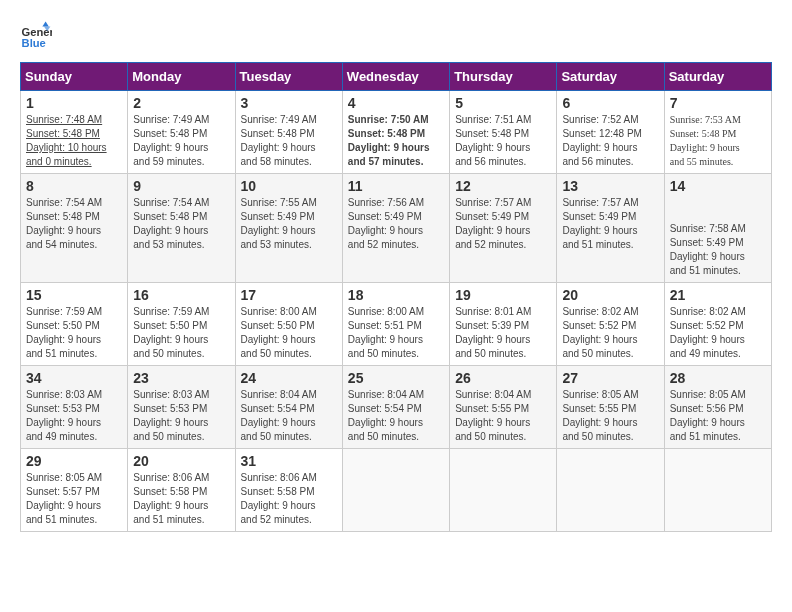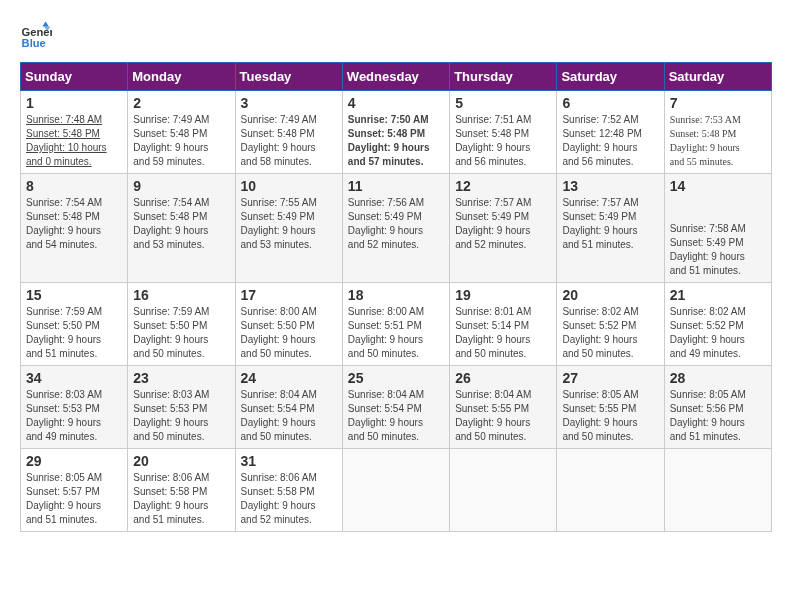--- a/index.html
+++ b/index.html
@@ -240,21 +240,21 @@
         <td>
           <span class="day-num">18</span>
           <div class="day-info" style="white-space: pre-line;">Sunrise: 8:00 AM
 Sunset: 5:51 PM
 Daylight: 9 hours
 and 50 minutes.</div>
         </td>
         <td>
           <span class="day-num">19</span>
           <div class="day-info" style="white-space: pre-line;">Sunrise: 8:01 AM
-Sunset: 5:14 PM
+Sunset: 5:39 PM
 Daylight: 9 hours
 and 50 minutes.</div>
         </td>
         <td>
           <span class="day-num">20</span>
           <div class="day-info" style="white-space: pre-line;">Sunrise: 8:02 AM
 Sunset: 5:52 PM
 Daylight: 9 hours
 and 50 minutes.</div>
         </td>

